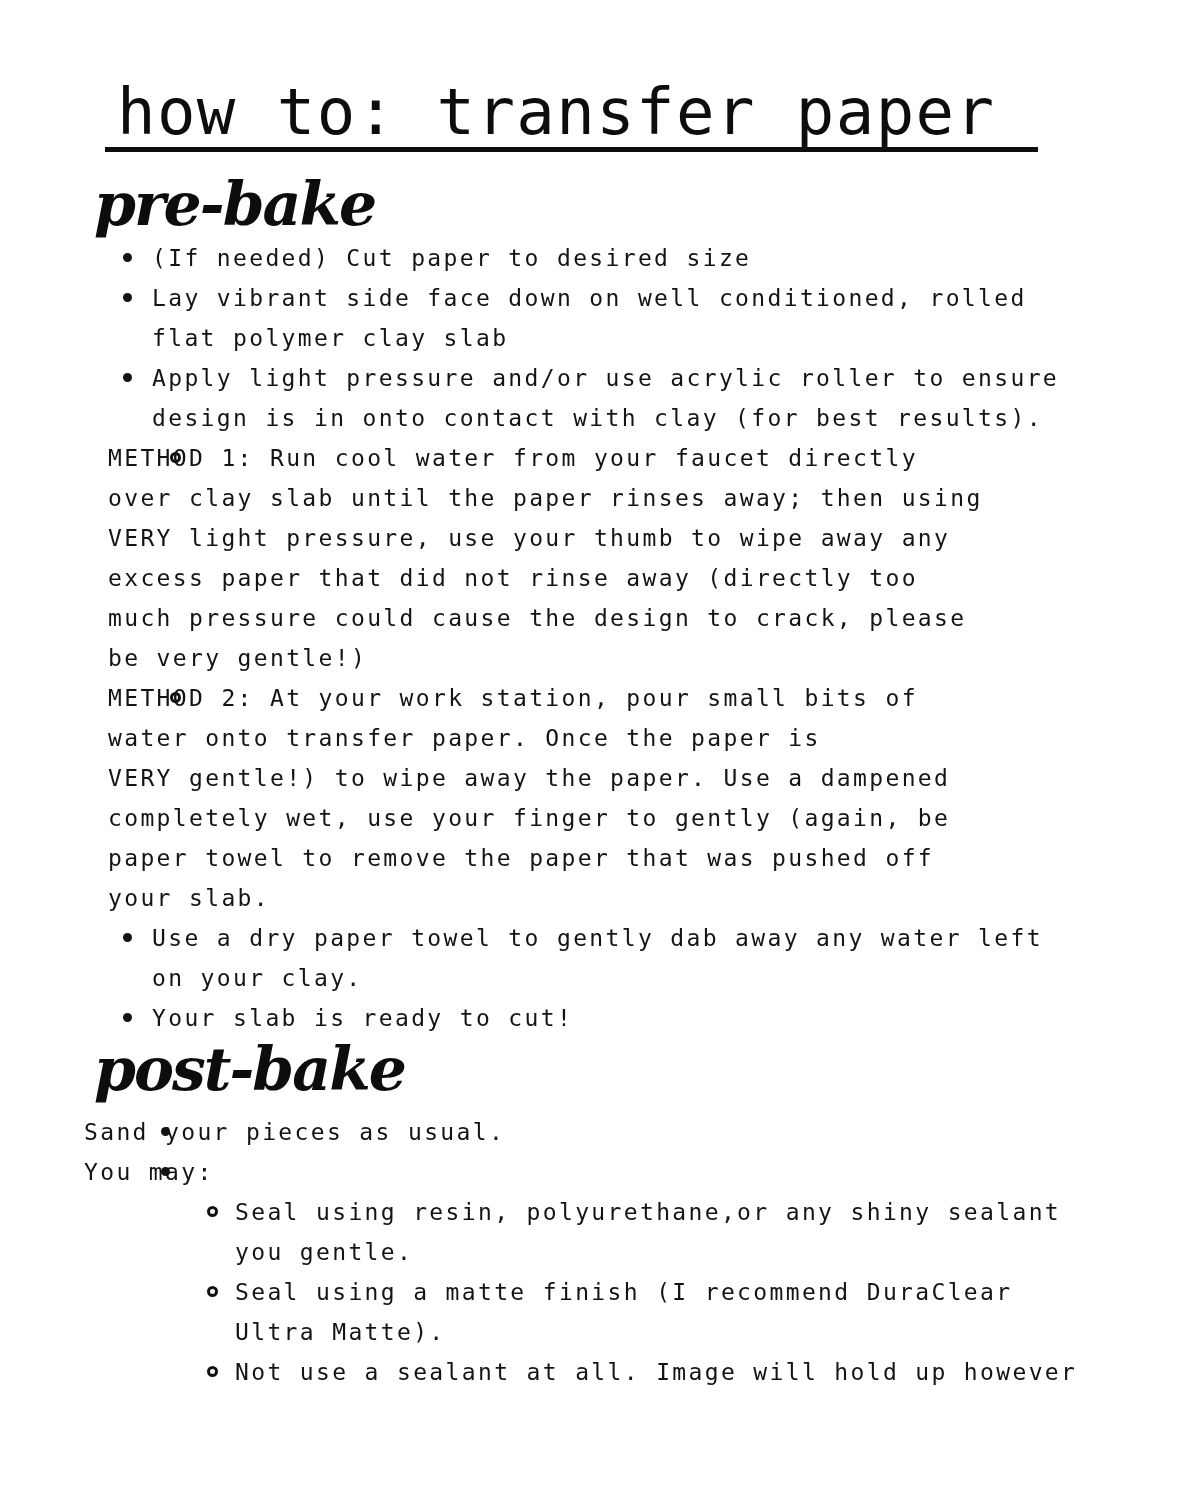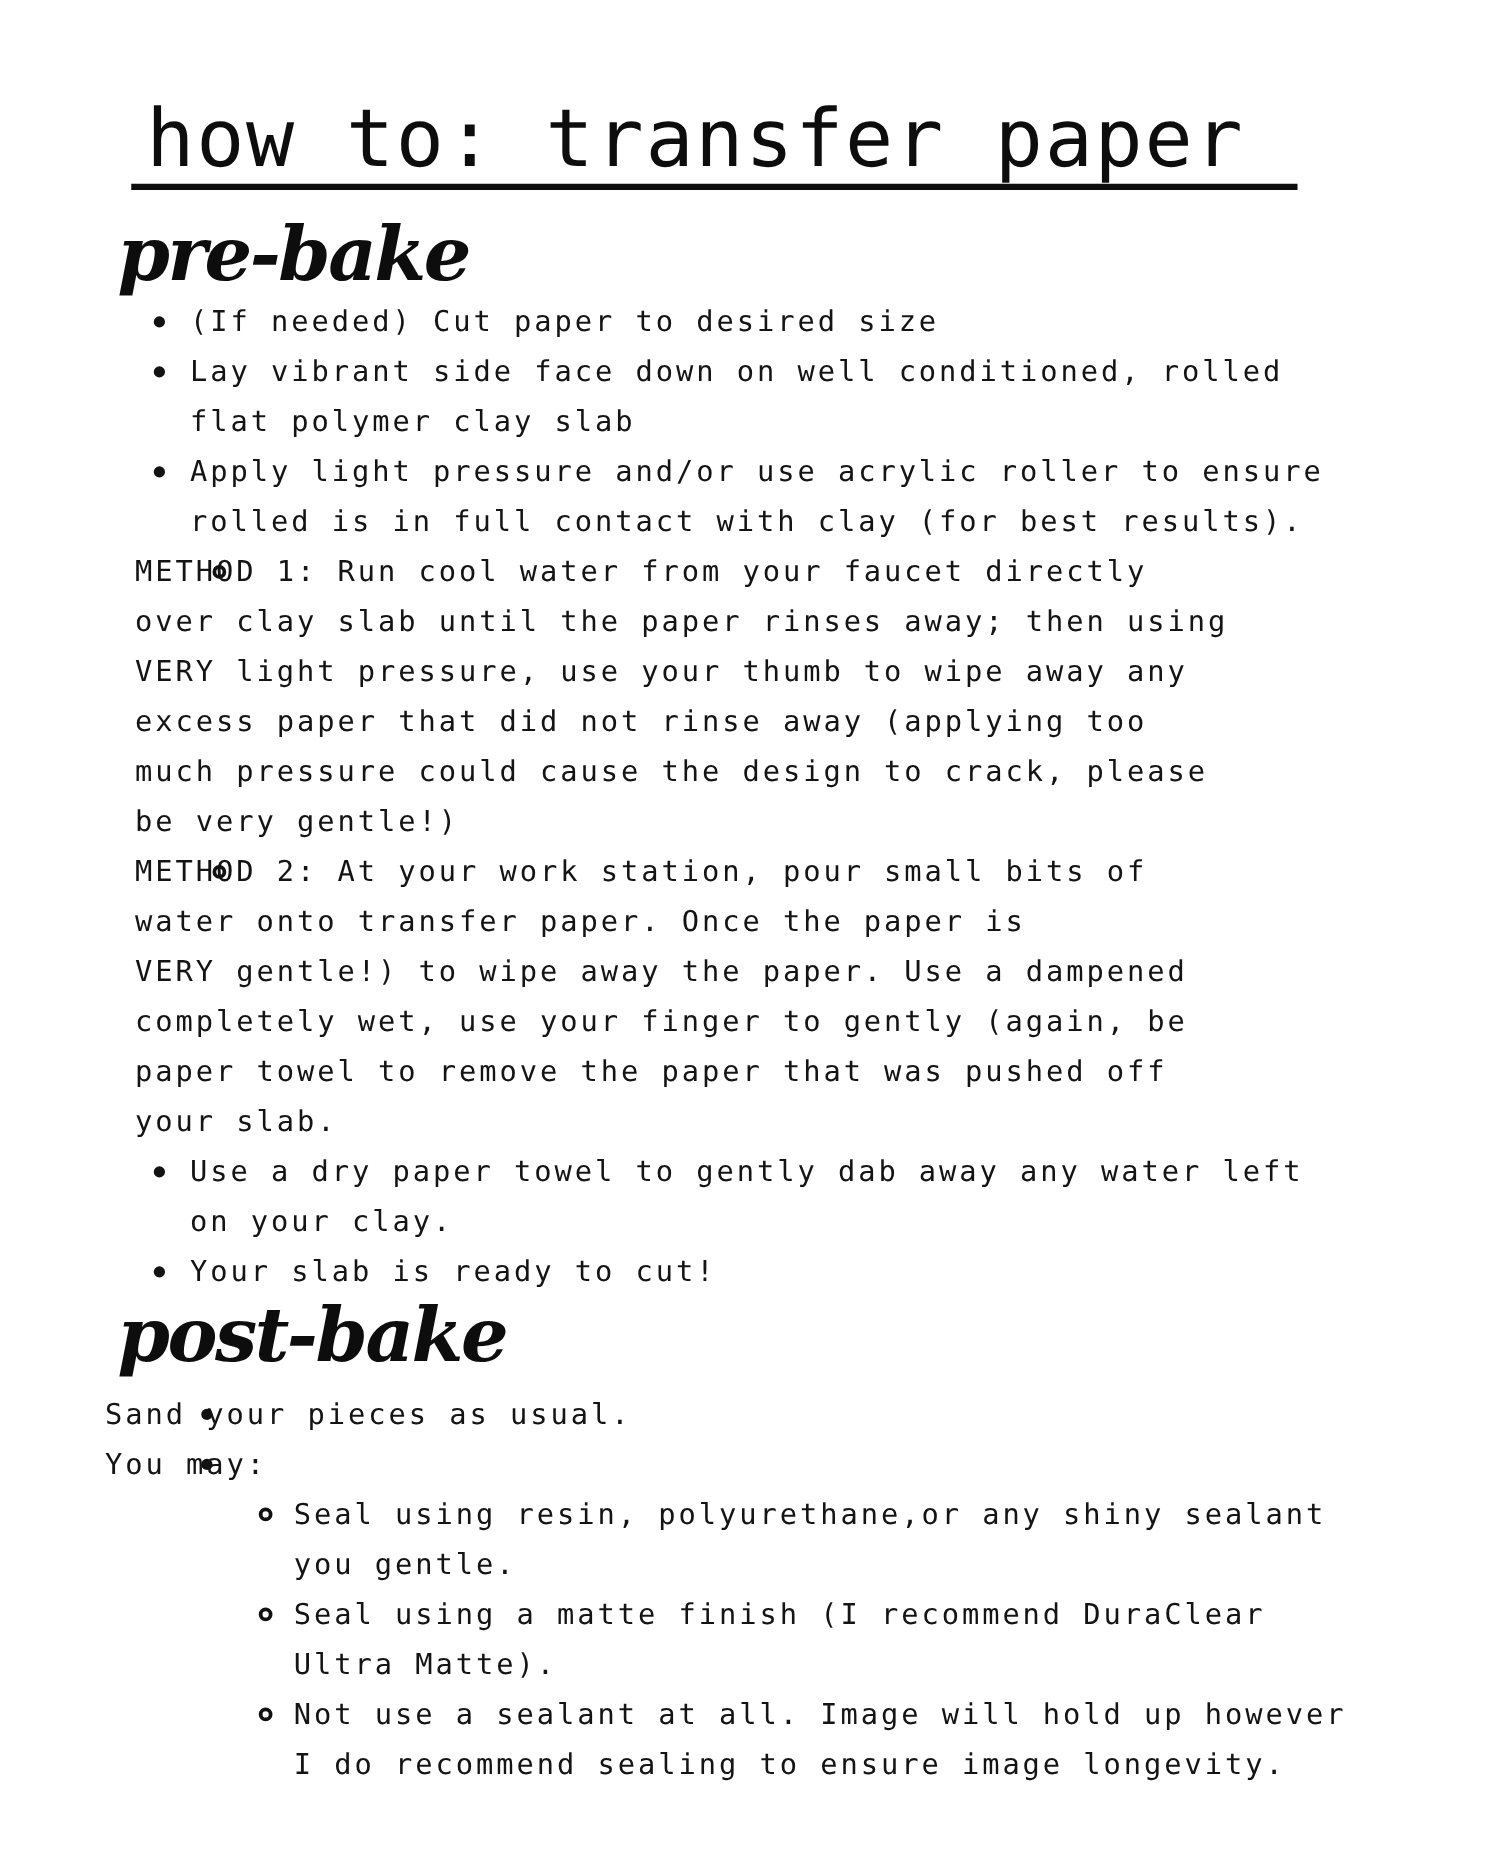--- a/index.html
+++ b/index.html
@@ -106,30 +106,30 @@
         <span class="marker filled"></span>
         <div class="text">
           <div class="line">Lay vibrant side face down on well conditioned, rolled</div>
           <div class="line">flat polymer clay slab</div>
         </div>
       </div>
       <div class="row lvl1">
         <span class="marker filled"></span>
         <div class="text">
           <div class="line">Apply light pressure and/or use acrylic roller to ensure</div>
-          <div class="line">rolled is in full contact with clay (for best results).</div>
+          <div class="line">design is in onto contact with clay (for best results).</div>
         </div>
       </div>
       <div class="row lvl2">
         <span class="marker hollow"></span>
         <div class="text">
           <div class="line">METHOD 1: Run cool water from your faucet directly</div>
           <div class="line">over clay slab until the paper rinses away; then using</div>
           <div class="line">VERY light pressure, use your thumb to wipe away any</div>
-          <div class="line">excess paper that did not rinse away (applying too</div>
+          <div class="line">excess paper that did not rinse away (directly too</div>
           <div class="line">much pressure could cause the design to crack, please</div>
           <div class="line">be very gentle!)</div>
         </div>
       </div>
       <div class="row lvl2">
         <span class="marker hollow"></span>
         <div class="text">
           <div class="line">METHOD 2: At your work station, pour small bits of</div>
           <div class="line">water onto transfer paper. Once the paper is</div>
           <div class="line">VERY gentle!) to wipe away the paper. Use a dampened</div>
@@ -179,18 +179,17 @@
         <span class="marker hollow"></span>
         <div class="text">
           <div class="line">Seal using a matte finish (I recommend DuraClear</div>
           <div class="line">Ultra Matte).</div>
         </div>
       </div>
       <div class="row lvl2">
         <span class="marker hollow"></span>
         <div class="text">
           <div class="line">Not use a sealant at all. Image will hold up however</div>
-          <div class="line">I do recommend sealing to ensure image longevity.</div>
         </div>
       </div>
     </div>
 
 </div>
 
 </body></html>

